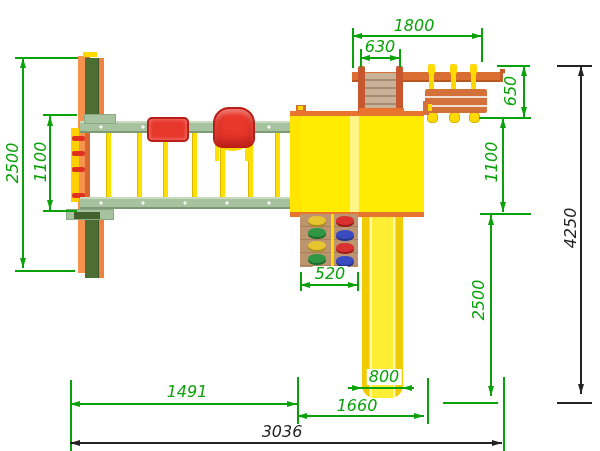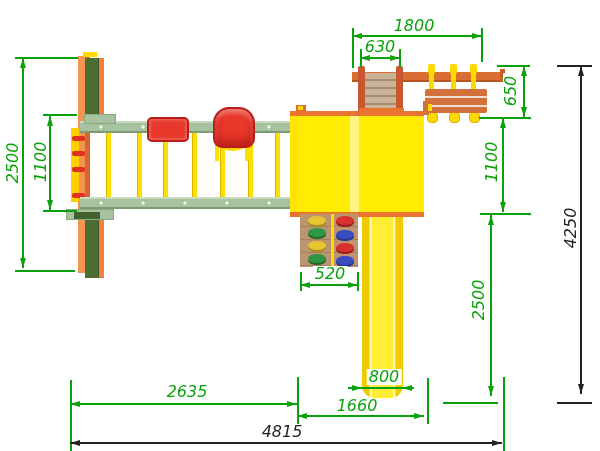--- a/index.html
+++ b/index.html
@@ -180,21 +180,21 @@
   <div class="dl" style="left:357px;top:272px;width:1.5px;height:19px;"></div>
   <div class="dl" style="left:300px;top:284px;width:58px;height:1.5px;"></div>
   <div class="ar ar-lf" style="left:300px;top:282px;"></div>
   <div class="ar ar-rt" style="left:348px;top:282px;"></div>
   <div class="lblh" style="left:330px;top:274px;">520</div>
 
   <div class="dl" style="left:297px;top:377px;width:1.5px;height:47px;"></div>
   <div class="dl" style="left:70px;top:403px;width:227px;height:1.5px;"></div>
   <div class="ar ar-lf" style="left:70px;top:401px;"></div>
   <div class="ar ar-rt" style="left:287px;top:401px;"></div>
-  <div class="lblh" style="left:187px;top:392px;">2635</div>
+  <div class="lblh" style="left:187px;top:392px;">1491</div>
 
   <div class="dl" style="left:427px;top:378px;width:1.5px;height:46px;"></div>
   <div class="dl" style="left:297px;top:415px;width:127px;height:1.5px;"></div>
   <div class="ar ar-lf" style="left:297px;top:413px;"></div>
   <div class="ar ar-rt" style="left:414px;top:413px;"></div>
   <div class="lblh" style="left:357px;top:406px;">1660</div>
 
   <div class="dl" style="left:348px;top:387px;width:66px;height:1.5px;"></div>
   <div class="ar ar-rt" style="left:352px;top:385px;"></div>
   <div class="ar ar-lf" style="left:402px;top:385px;"></div>
@@ -205,15 +205,15 @@
   <div class="dl blk" style="left:580px;top:66px;width:1.5px;height:328px;"></div>
   <div class="ar ar-up blk" style="left:578px;top:66px;"></div>
   <div class="ar ar-dn blk" style="left:578px;top:384px;"></div>
   <div class="lblv blk" style="left:571px;top:228px;">4250</div>
 
   <div class="dl" style="left:70px;top:380px;width:1.5px;height:71px;"></div>
   <div class="dl" style="left:503px;top:377px;width:1.5px;height:74px;"></div>
   <div class="dl blk" style="left:70px;top:442px;width:432px;height:1.5px;"></div>
   <div class="ar ar-lf blk" style="left:70px;top:440px;"></div>
   <div class="ar ar-rt blk" style="left:492px;top:440px;"></div>
-  <div class="lblh blk" style="left:282px;top:432px;">4815</div>
+  <div class="lblh blk" style="left:282px;top:432px;">3036</div>
 
 </div>
 
 </body></html>

